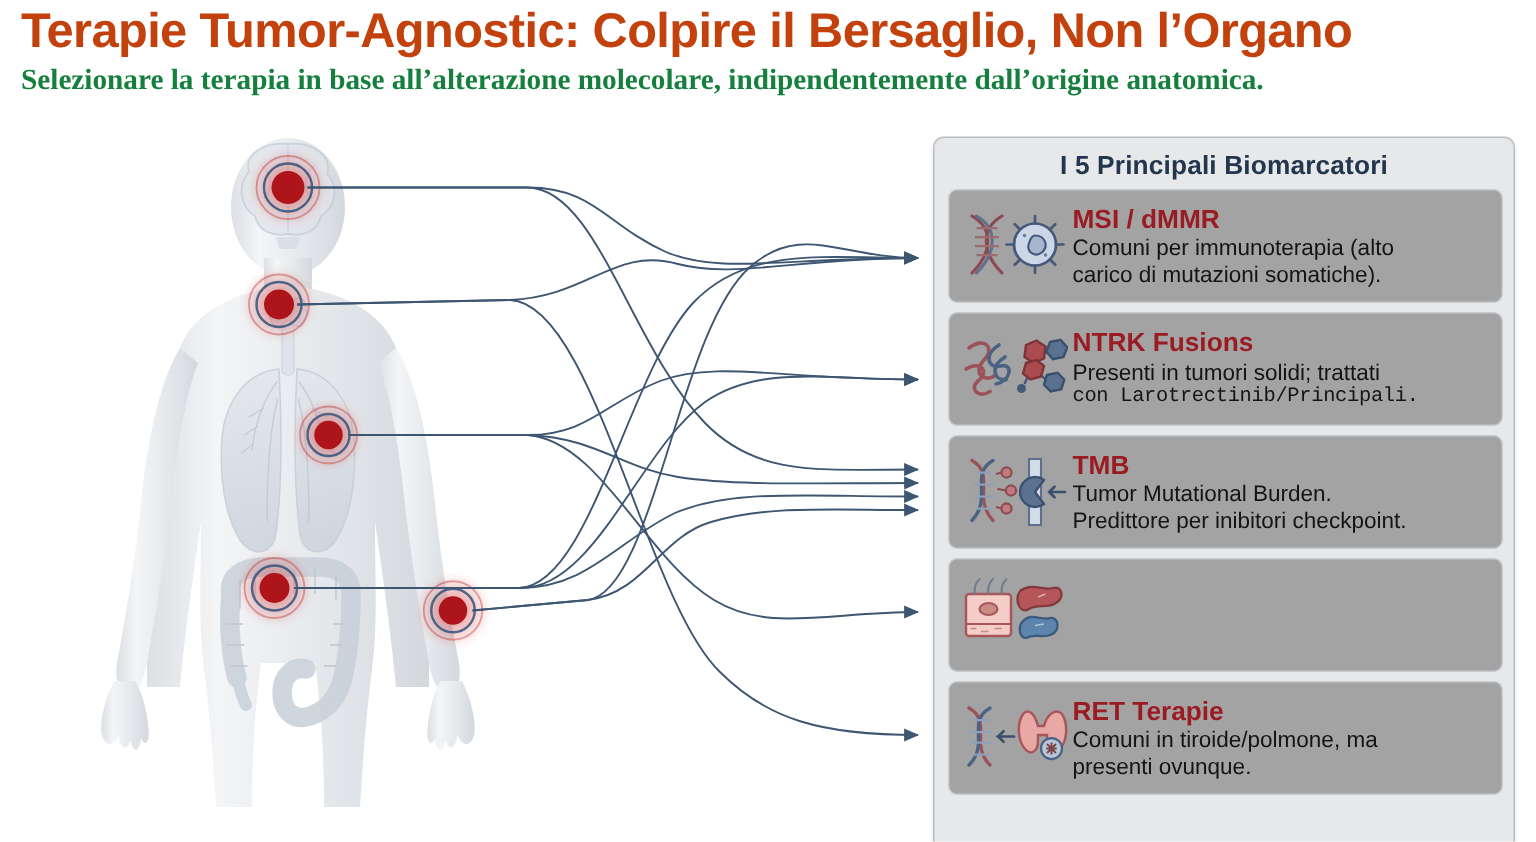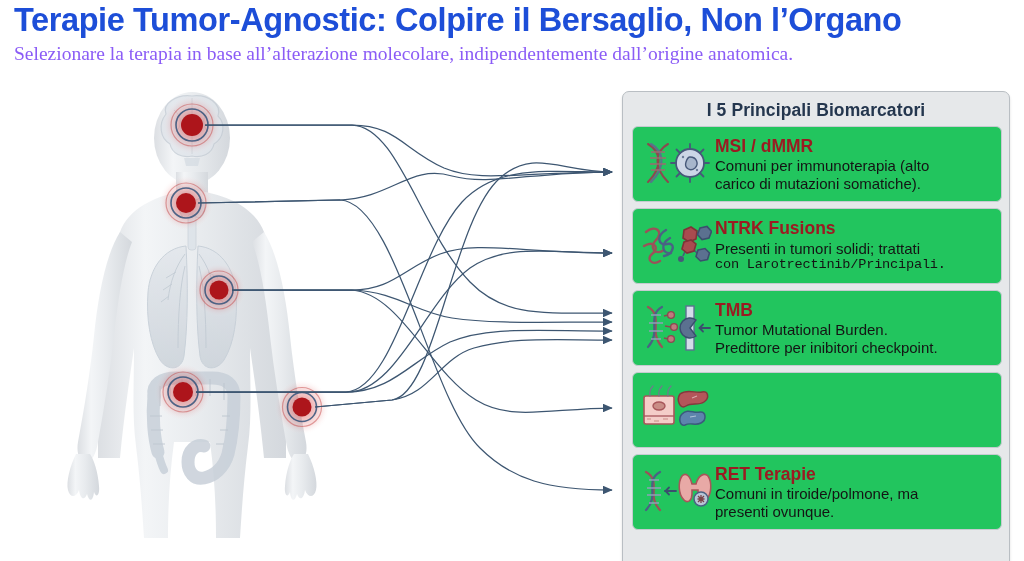--- a/index.html
+++ b/index.html
@@ -12,31 +12,32 @@
   }
   #root{position:relative;width:1024px;height:561px;}
 
   
   .header{position:absolute;left:14px;top:2px;width:996px;}
   .main-title{
     font-family:"Liberation Sans", sans-serif;
     font-weight:bold;
     font-size:32.5px;
     letter-spacing:-0.4px;
-    color:#1d4ed8;
+    color:#c2410c;
     line-height:1.12;
     white-space:nowrap;
   }
   .subtitle{
     font-family:"Liberation Serif", serif;
     font-size:19.5px;
-    color:#8b5cf6;
+    color:#15803d;
     line-height:1.2;
     margin-top:4px;
     white-space:nowrap;
+    font-weight:bold;
   }
 
   
   .body-figure{position:absolute;left:36px;top:86px;width:350px;height:470px;}
   .body-figure svg{display:block;}
 
   
   .connectors{position:absolute;left:0;top:0;width:1024px;height:561px;pointer-events:none;}
 
   
@@ -54,21 +55,21 @@
     font-weight:bold;
     color:#24364e;
     padding-top:8px;
     letter-spacing:0.1px;
   }
   .cards{
     position:absolute;left:9px;top:34px;width:370px;
     display:flex;flex-direction:column;gap:6px;
   }
   .card{
-    background:#22c55e;
+    background:#a3a3a3;
     border:1px solid #c6cbd0;
     border-radius:6px;
     box-sizing:border-box;
     display:flex;
     align-items:center;
     padding:5px 8px 5px 6px;
     min-height:76px;
   }
   .card-icon{
     flex:0 0 74px;

